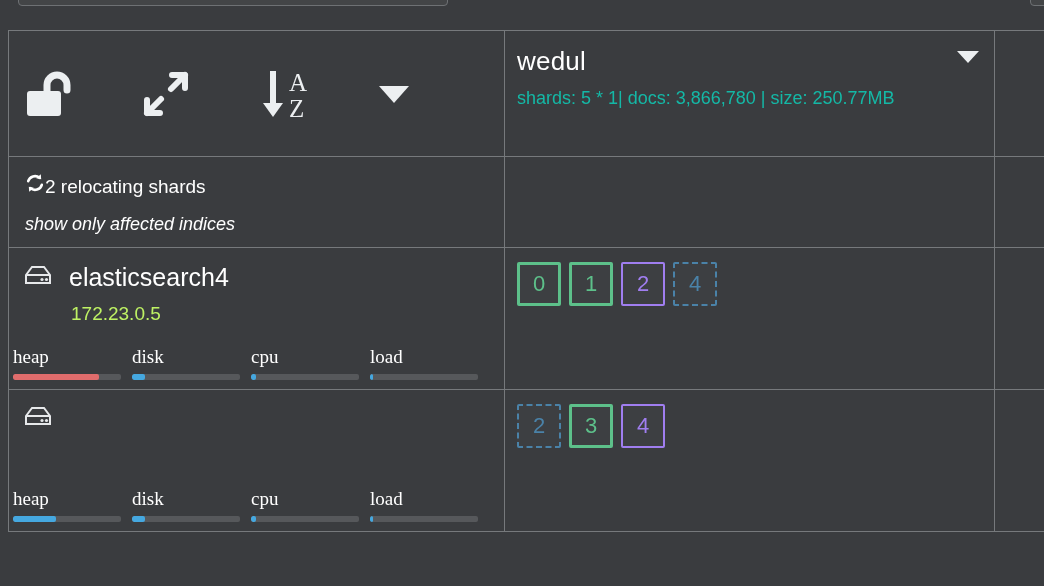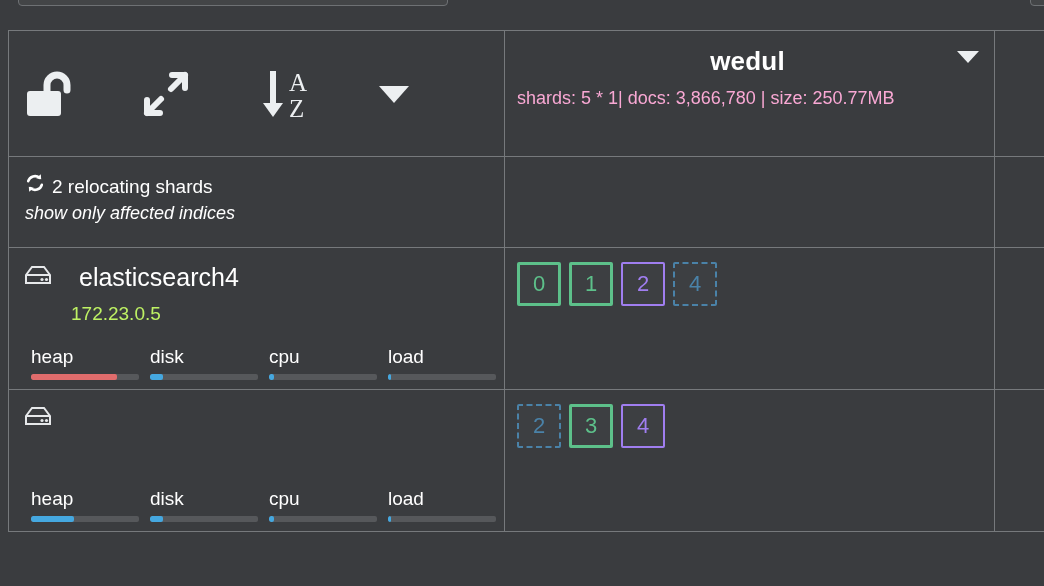--- a/index.html
+++ b/index.html
@@ -79,26 +79,25 @@
   
   .index-head {
     padding: 14px 16px 0 12px;
     height: 100%;
     position: relative;
   }
   .index-name {
     color: #ffffff;
     font-size: 26px;
     line-height: 32px;
-    font-weight: 700;
+    font-weight: 400;
     letter-spacing: 0.2px;
-    text-align: center;
   }
   .index-meta {
-    color: #f9a8d4;
+    color: #14b8a6;
     font-size: 18px;
     line-height: 26px;
     margin-top: 8px;
     white-space: nowrap;
   }
   .index-caret {
     position: absolute;
     right: 14px;
     top: 18px;
     cursor: pointer;
@@ -108,64 +107,65 @@
   .row-reloc { height: 90px; }
   .reloc-inner {
     padding: 16px 0 0 16px;
   }
   .reloc-line1 {
     color: #ffffff;
     font-size: 19px;
     line-height: 26px;
     display: flex;
     align-items: center;
-    gap: 7px;
     white-space: nowrap;
   }
   .reloc-line2 {
     color: #ffffff;
     font-size: 18px;
     font-style: italic;
     line-height: 26px;
+    margin-top: 11px;
     cursor: pointer;
     display: inline-block;
   }
 
   
   .row-node { height: 141px; }
 
   .node-inner {
     padding: 14px 0 0 14px;
     height: 100%;
     position: relative;
   }
   .node-title {
     display: flex;
     align-items: center;
-    gap: 26px;
+    gap: 16px;
   }
   .node-name {
     color: #ffffff;
     font-size: 25px;
     line-height: 30px;
   }
   .node-ip {
     color: #bef264;
     font-size: 19px;
     line-height: 24px;
     margin-top: 10px;
     margin-left: 48px;
   }
 
   .metrics {
     position: absolute;
-    left: 22px;
+    left: 4px;
     bottom: 9px;
     width: 476px;
     display: flex;
+    font-family: Liberation Serif, serif;
   }
   .metric { width: 119px; }
   .metric-label {
     color: #ffffff;
     font-size: 19px;
     line-height: 24px;
     margin-bottom: 5px;
   }
   .metric-track {
     height: 6px;

